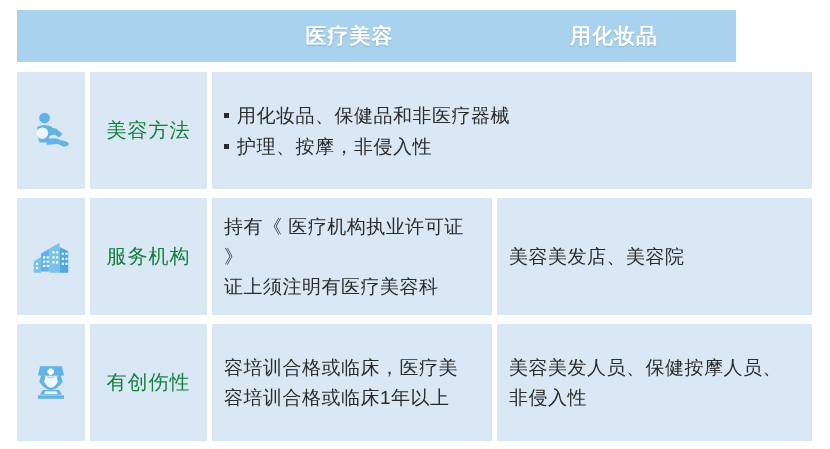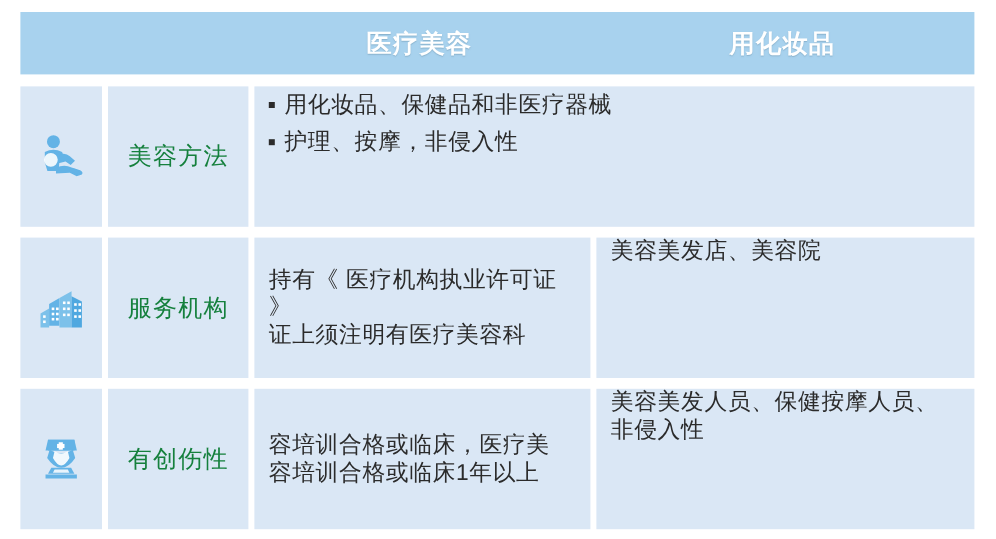--- a/index.html
+++ b/index.html
@@ -19,21 +19,21 @@
     top: 10px;
     width: 795px;
     height: 433px;
   }
 
   
   .header-row {
     display: flex;
     height: 52px;
     background: #a8d2ee;
-    width: 795px;
+    width: 719px;
     box-sizing: border-box;
     justify-content: center;
   }
   .hdr-spacer-icon { width: 68px; flex: 0 0 68px; }
   .hdr-spacer-label { width: 122px; flex: 0 0 122px; }
   .hdr-cell {
     flex: 1 1 0;
     display: flex;
     align-items: center;
     justify-content: center;
@@ -84,27 +84,27 @@
     flex: 0 0 280px;
     width: 280px;
     margin-right: 5px;
     display: flex;
     align-items: center;
     padding: 0 10px 0 12px;
   }
   .cell-col2 {
     flex: 1 1 0;
     display: flex;
-    align-items: flex-start;
+    align-items: center;
     padding: 0 9px 0 12px;
   }
 
   .cell-text {
     font-size: 19px;
-    line-height: 23px;
+    line-height: 30px;
     color: #2b2b2b;
     letter-spacing: 0.5px;
   }
   ul.bullets {
     list-style: none;
     margin: 0;
     padding: 0;
   }
   ul.bullets li {
     position: relative;

